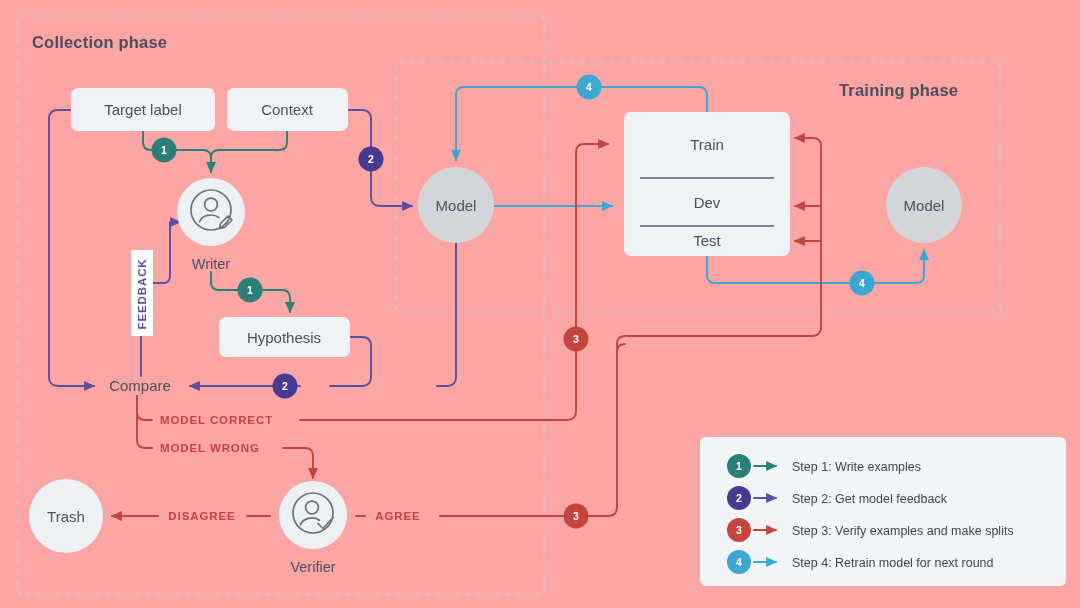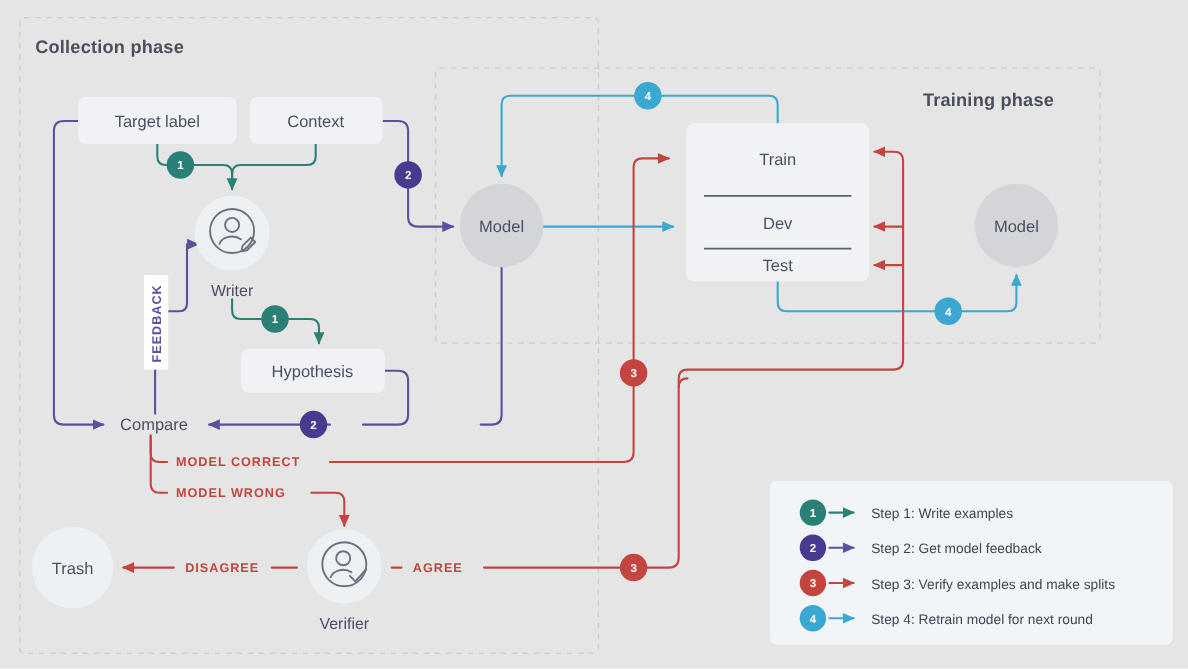--- a/index.html
+++ b/index.html
@@ -1,21 +1,21 @@
 <!DOCTYPE html>
 <html><head>
 <meta charset="utf-8">
 <style>
   html,body{margin:0;padding:0;background:#ffffff;}
   body{
     width:1080px;height:608px;overflow:hidden;
     font-family:"Liberation Sans","DejaVu Sans",sans-serif;
     color:#3c4250;
   }
-  #stage{position:relative;width:1080px;height:608px;background:#e5e5e5;}
+  #stage{position:relative;width:1080px;height:608px;background:#fca5a5;}
   svg#diagram{position:absolute;inset:0;width:1080px;height:608px;display:block;}
 
   .phase-title{font-size:16.5px;font-weight:bold;fill:#4a4f5c;letter-spacing:.2px;}
   .node-label{font-size:15px;fill:#4a5060;}
   .caption{font-size:14.5px;fill:#4a5060;}
   .edge-label{font-size:11.5px;font-weight:bold;letter-spacing:.9px;}
   .badge-num{font-size:10.5px;font-weight:bold;fill:#ffffff;}
   .legend-text{font-size:12.5px;fill:#3f4552;}
 
   .dash-box{fill:none;stroke:#c9ccd2;stroke-width:1.2;stroke-dasharray:5 5;}

